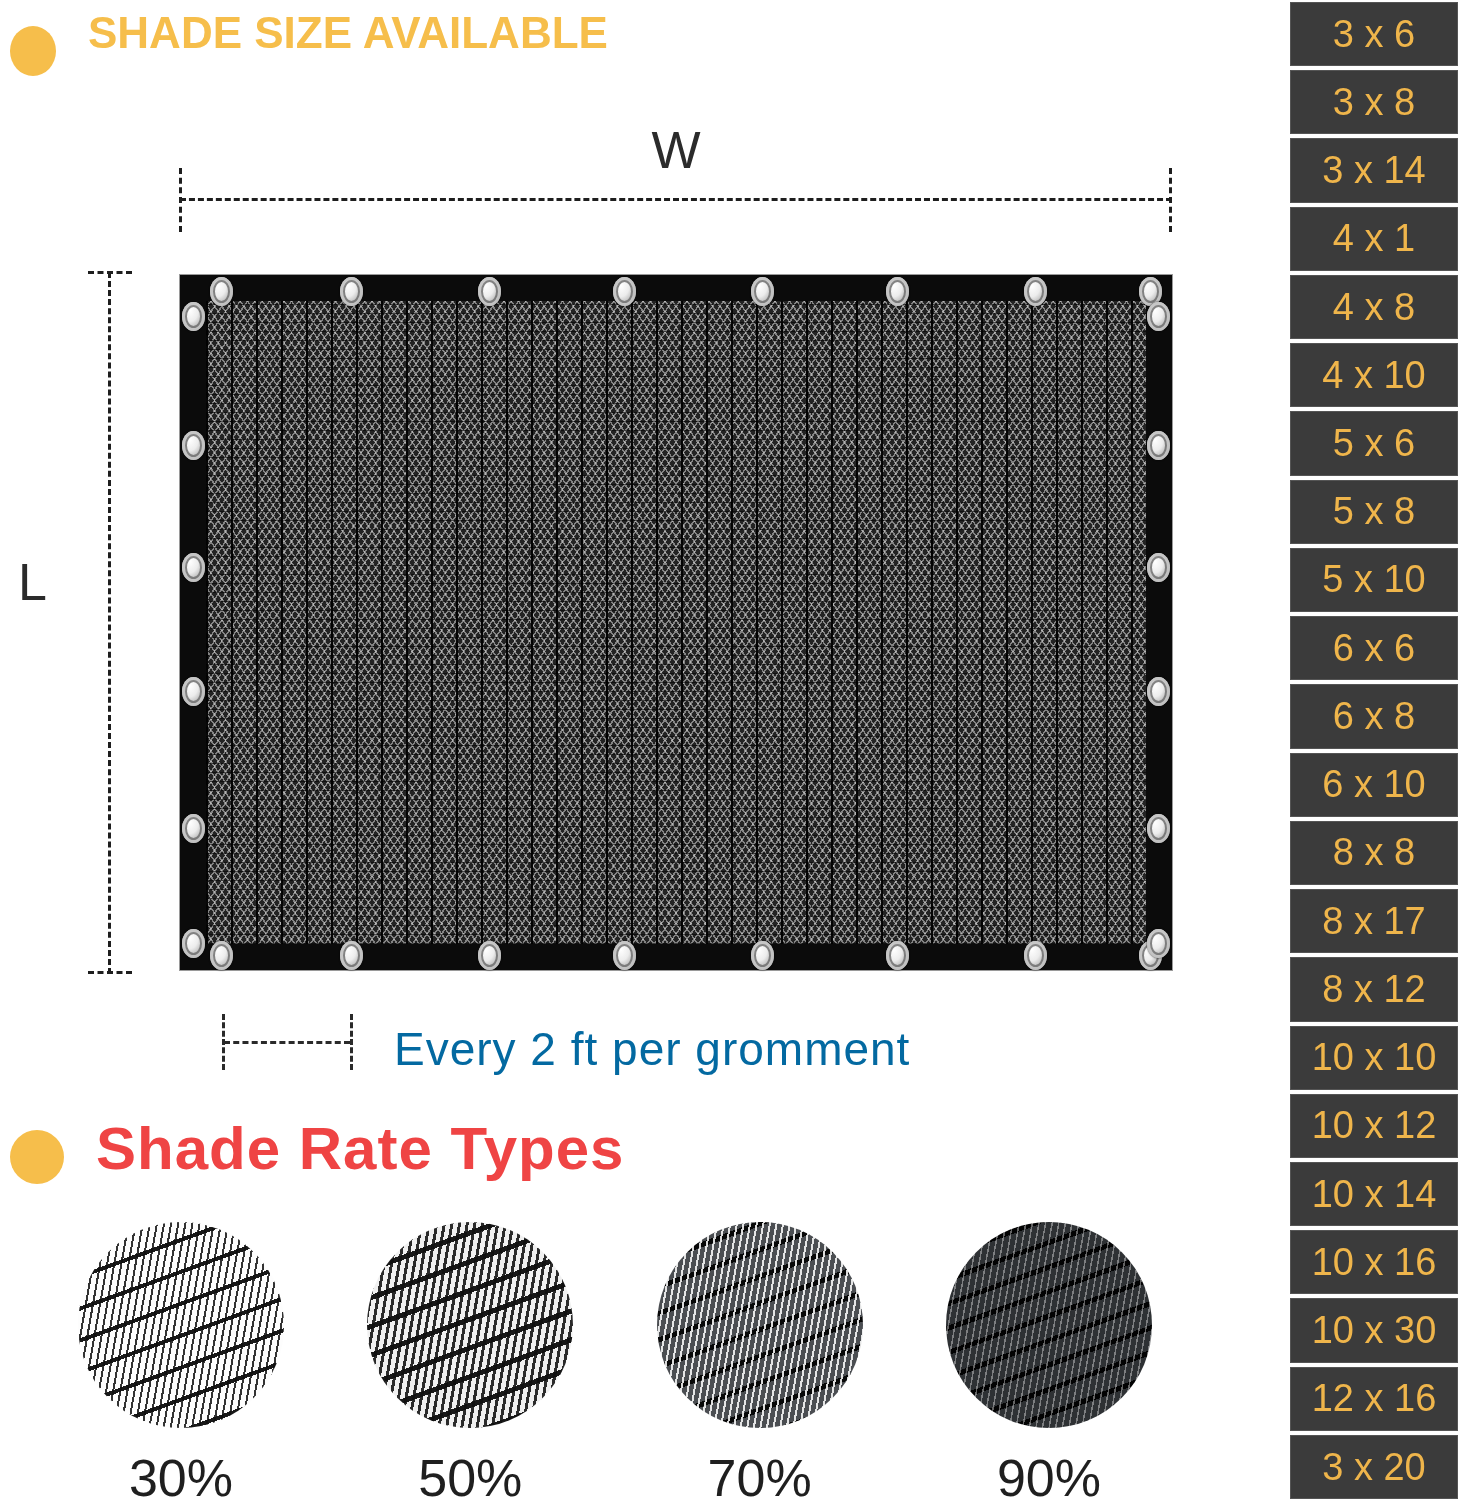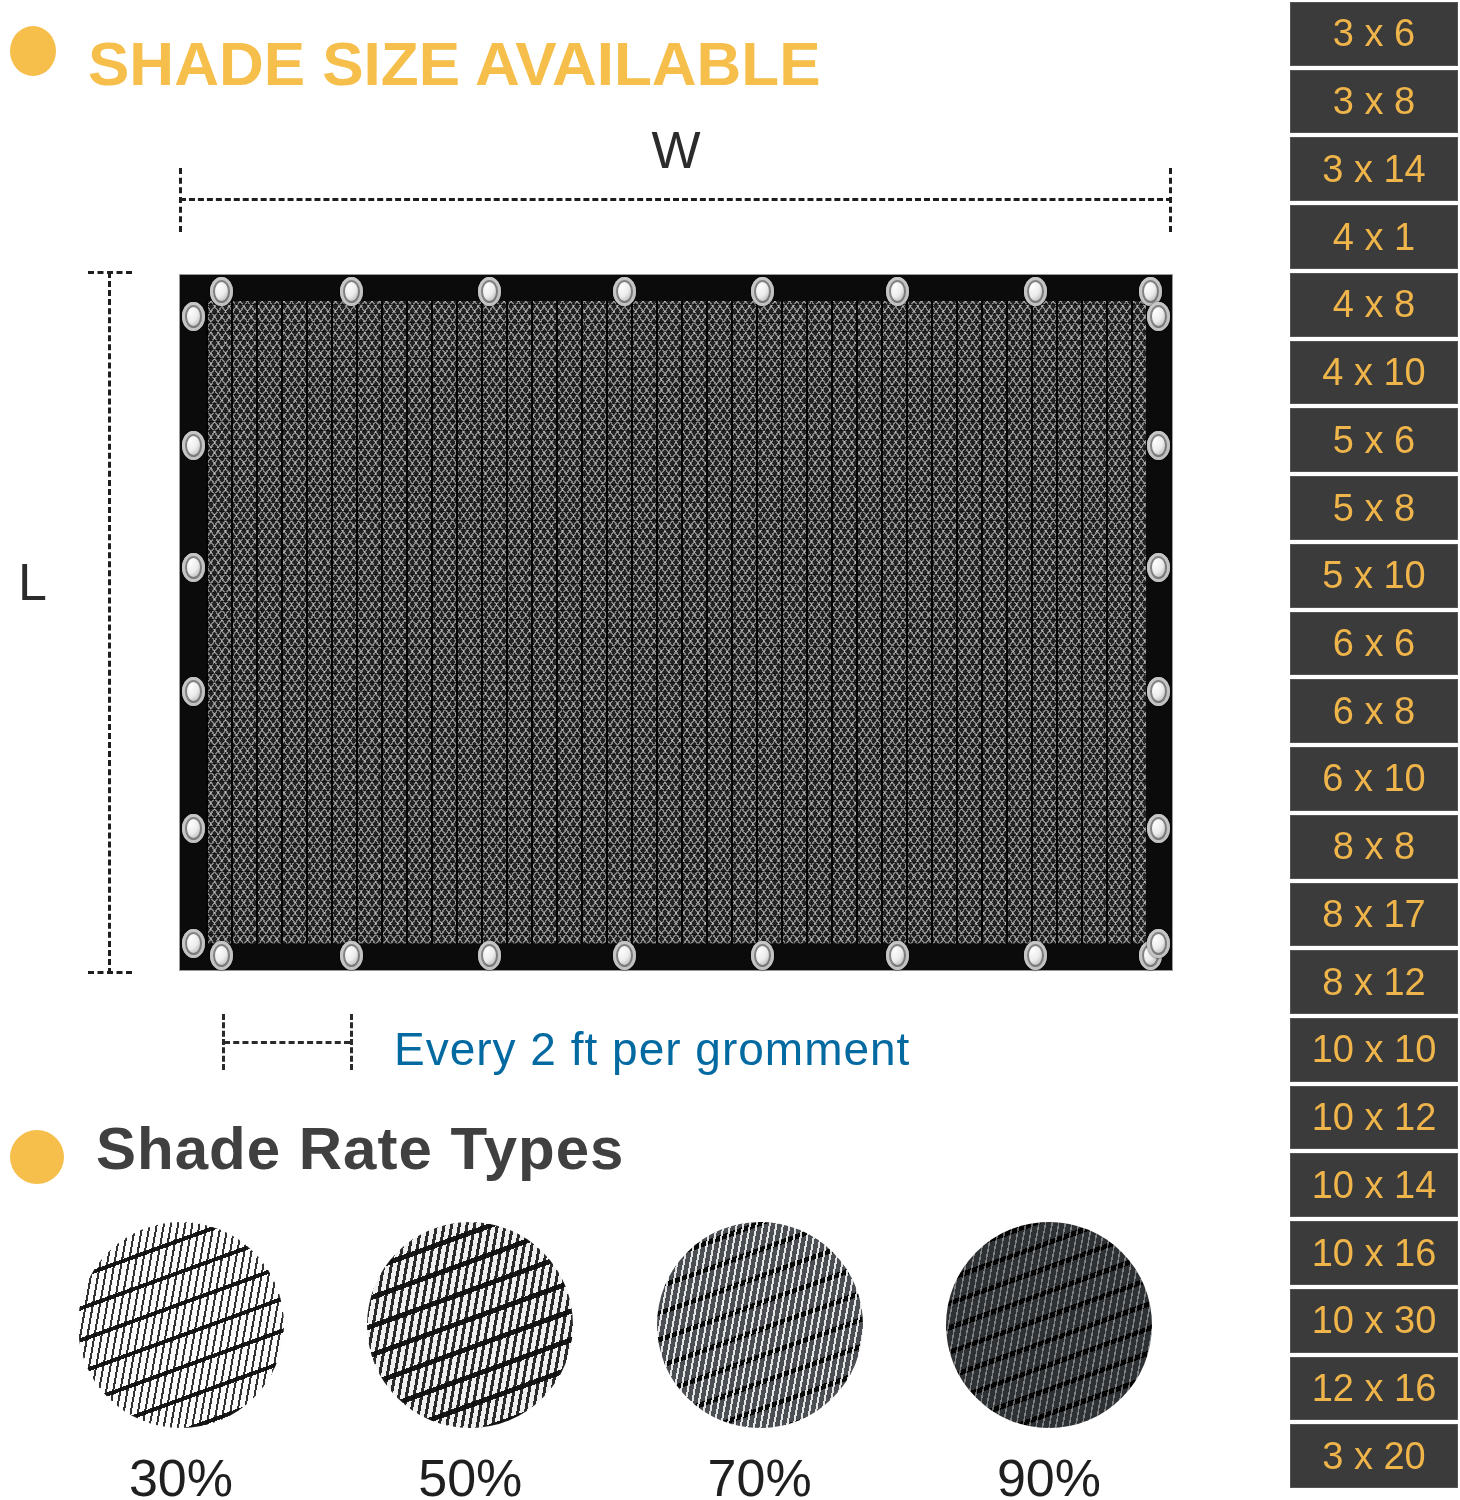--- a/index.html
+++ b/index.html
@@ -16,28 +16,28 @@
   
   .bullet {
     position:absolute;
     background:#F6BE4B;
     border-radius:50%;
   }
   .bullet.b1 { left:10px; top:26px; width:46px; height:50px; }
   .bullet.b2 { left:10px; top:1130px; width:54px; height:54px; }
 
   .title1 {
-    position:absolute; left:88px; top:28px;
-    font-size:62px; font-weight:bold; letter-spacing:0px;
+    position:absolute; left:88px; top:8px;
+    font-size:44px; font-weight:bold; letter-spacing:0px;
     color:#F6BE4B; white-space:nowrap;
   }
   .title2 {
     position:absolute; left:96px; top:1114px;
     font-size:60px; font-weight:bold; letter-spacing:1px;
-    color:#404040; white-space:nowrap;
+    color:#ef4444; white-space:nowrap;
   }
 
   
   .dim { position:absolute; border-color:#1e1e1e; }
   .w-label {
     position:absolute; left:180px; top:120px; width:992px;
     text-align:center; font-size:52px; color:#2b2b2b;
   }
   .w-line   { left:180px;  top:198px; width:992px; height:0; border-top:3px dashed #1e1e1e; }
   .w-tick-l { left:179px;  top:168px; width:0; height:64px; border-left:3px dashed #1e1e1e; }
@@ -119,21 +119,21 @@
       repeating-linear-gradient(-20deg, rgba(0,0,0,.95) 0 5px, rgba(0,0,0,0) 5px 23px);
   }
   .rate-label {
     margin-top:20px; font-size:52px; color:#1f1f1f; text-align:center;
   }
 
   
   .sizes-col {
     position:absolute; left:1290px; top:0; width:168px; height:1500px;
     display:flex; flex-direction:column; gap:4px;
-    padding:2px 0 12px 0;
+    padding:2px 0 1px 0;
   }
   .size-box {
     flex:1;
     background:#3b3b3b;
     box-shadow:inset 0 0 0 1px #555555;
     color:#EFB54B;
     font-size:38px;
     display:flex; align-items:center; justify-content:center;
     white-space:nowrap;
   }

